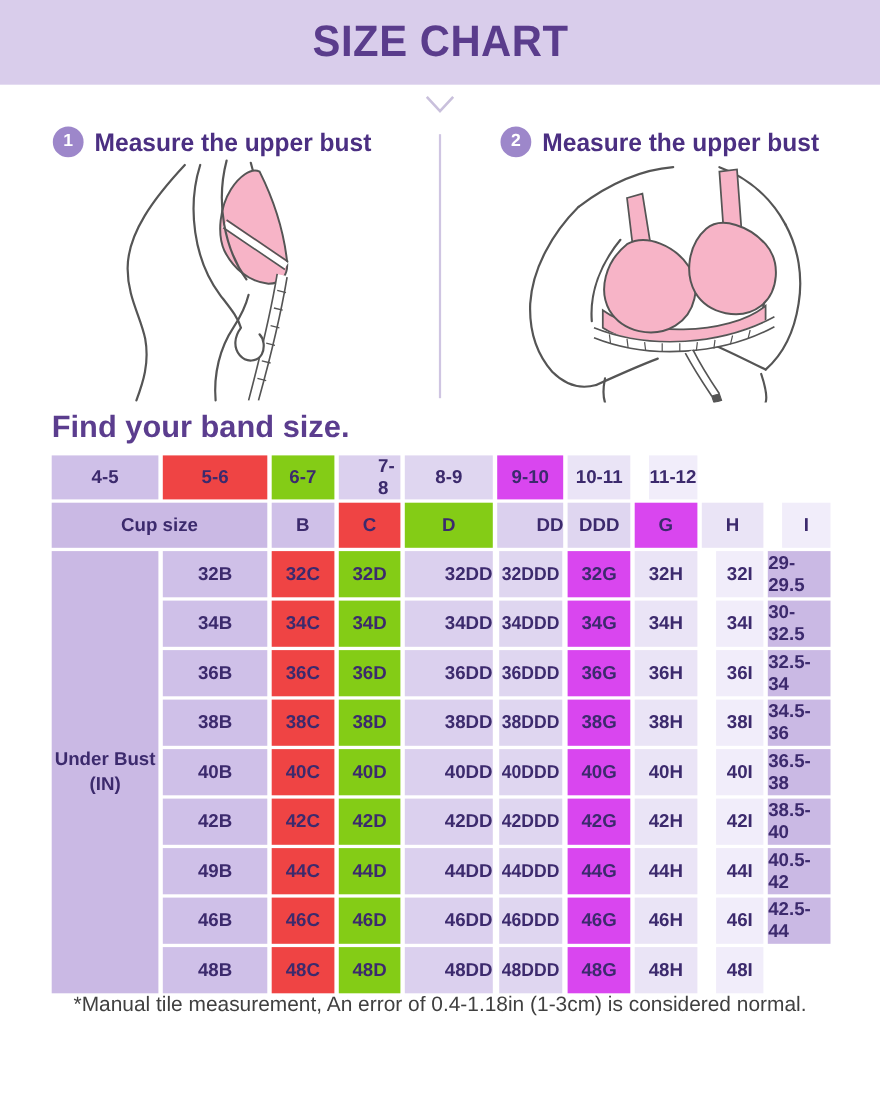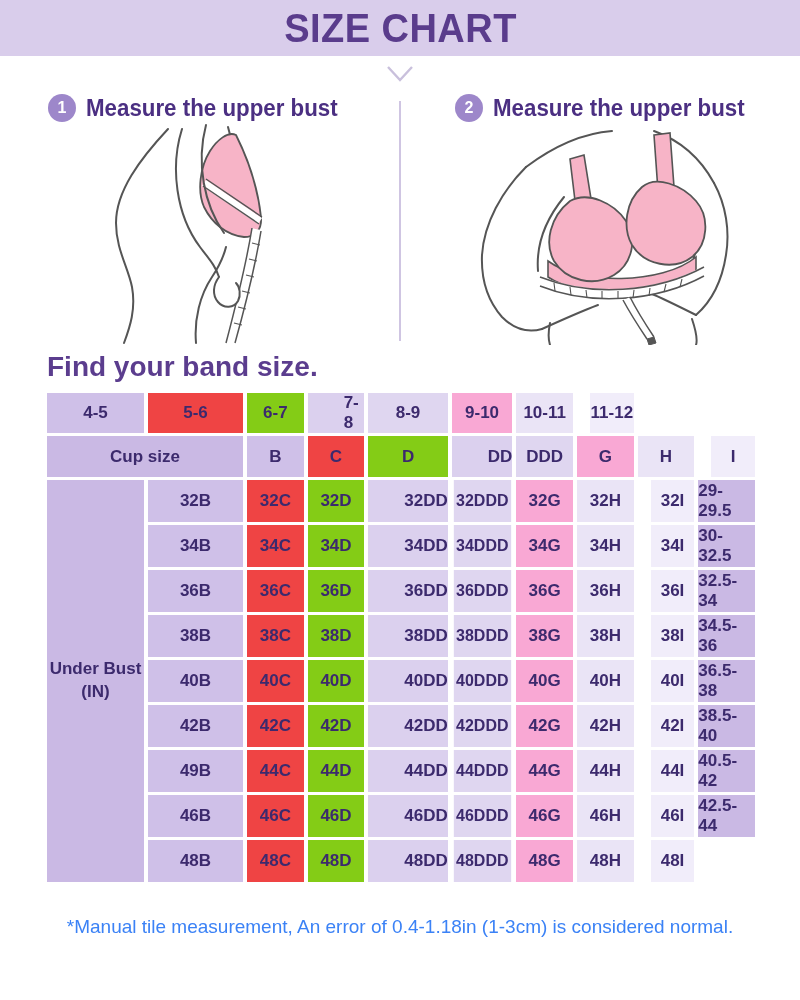--- a/index.html
+++ b/index.html
@@ -1,19 +1,19 @@
 <!DOCTYPE html>
 <html><head>
 <meta charset="utf-8">
 <style>
   html,body{margin:0;padding:0;background:#ffffff;font-family:"Liberation Sans",sans-serif;}
   .page{width:800px;height:1000px;background:#fff;overflow:hidden;position:relative;}
 
   
-  .title-bar{height:56px;background:#d9cdeb;display:flex;align-items:center;justify-content:center;}
+  .title-bar{height:77px;background:#d9cdeb;display:flex;align-items:center;justify-content:center;}
   .title-text{font-size:40px;font-weight:800;color:#5a3c8c;letter-spacing:.5px;transform:scaleX(.95);}
 
   
   .chevron-wrap{text-align:center;margin:9px 0 2px 0;height:24px;}
 
   
   .steps{display:flex;position:relative;margin-top:4px;}
   .step{width:400px;position:relative;}
   .step-header{display:flex;align-items:center;height:30px;}
   .step-1 .step-header{padding-left:48px;}
@@ -33,24 +33,24 @@
       grid-template-rows:40px 41px repeat(9,42px);
       column-gap:4px;row-gap:3px;}
   .cell{display:flex;align-items:center;justify-content:center;
         font-weight:700;color:#3c2a6d;font-size:17px;transform-origin:center;}
   .cell.squish{transform:scaleX(.94);}
   .hd{background:#cab9e4;}
   .h-span{grid-column:1 / 3;}
   .h-span.first{font-size:15px;}
   .underbust{grid-column:1;grid-row:3 / 12;flex-direction:column;line-height:1.35;font-size:17px;}
   .d0{background:#cfc0e8;}.d1{background:#ef4444;}.d2{background:#84cc16;}.d3{background:#dbd0ee;padding-left:36px;}
-  .d4{background:#dfd6f0;}.d5{background:#f9a8d4;}.d6{background:#eae4f6;}.d7{background:#f1edfa;margin-left:13px;}
-
-  
-  .footnote{text-align:center;margin-top:34px;font-size:19px;color:#3b82f6;}
+  .d4{background:#dfd6f0;}.d5{background:#d946ef;}.d6{background:#eae4f6;}.d7{background:#f1edfa;margin-left:13px;}
+
+  
+  .footnote{text-align:center;font-size:19px;color:#404040;}
 </style>
 </head>
 <body>
 
 <div class="page">
 
   <div class="title-bar">
     <div class="title-text">SIZE CHART</div>
   </div>
 

